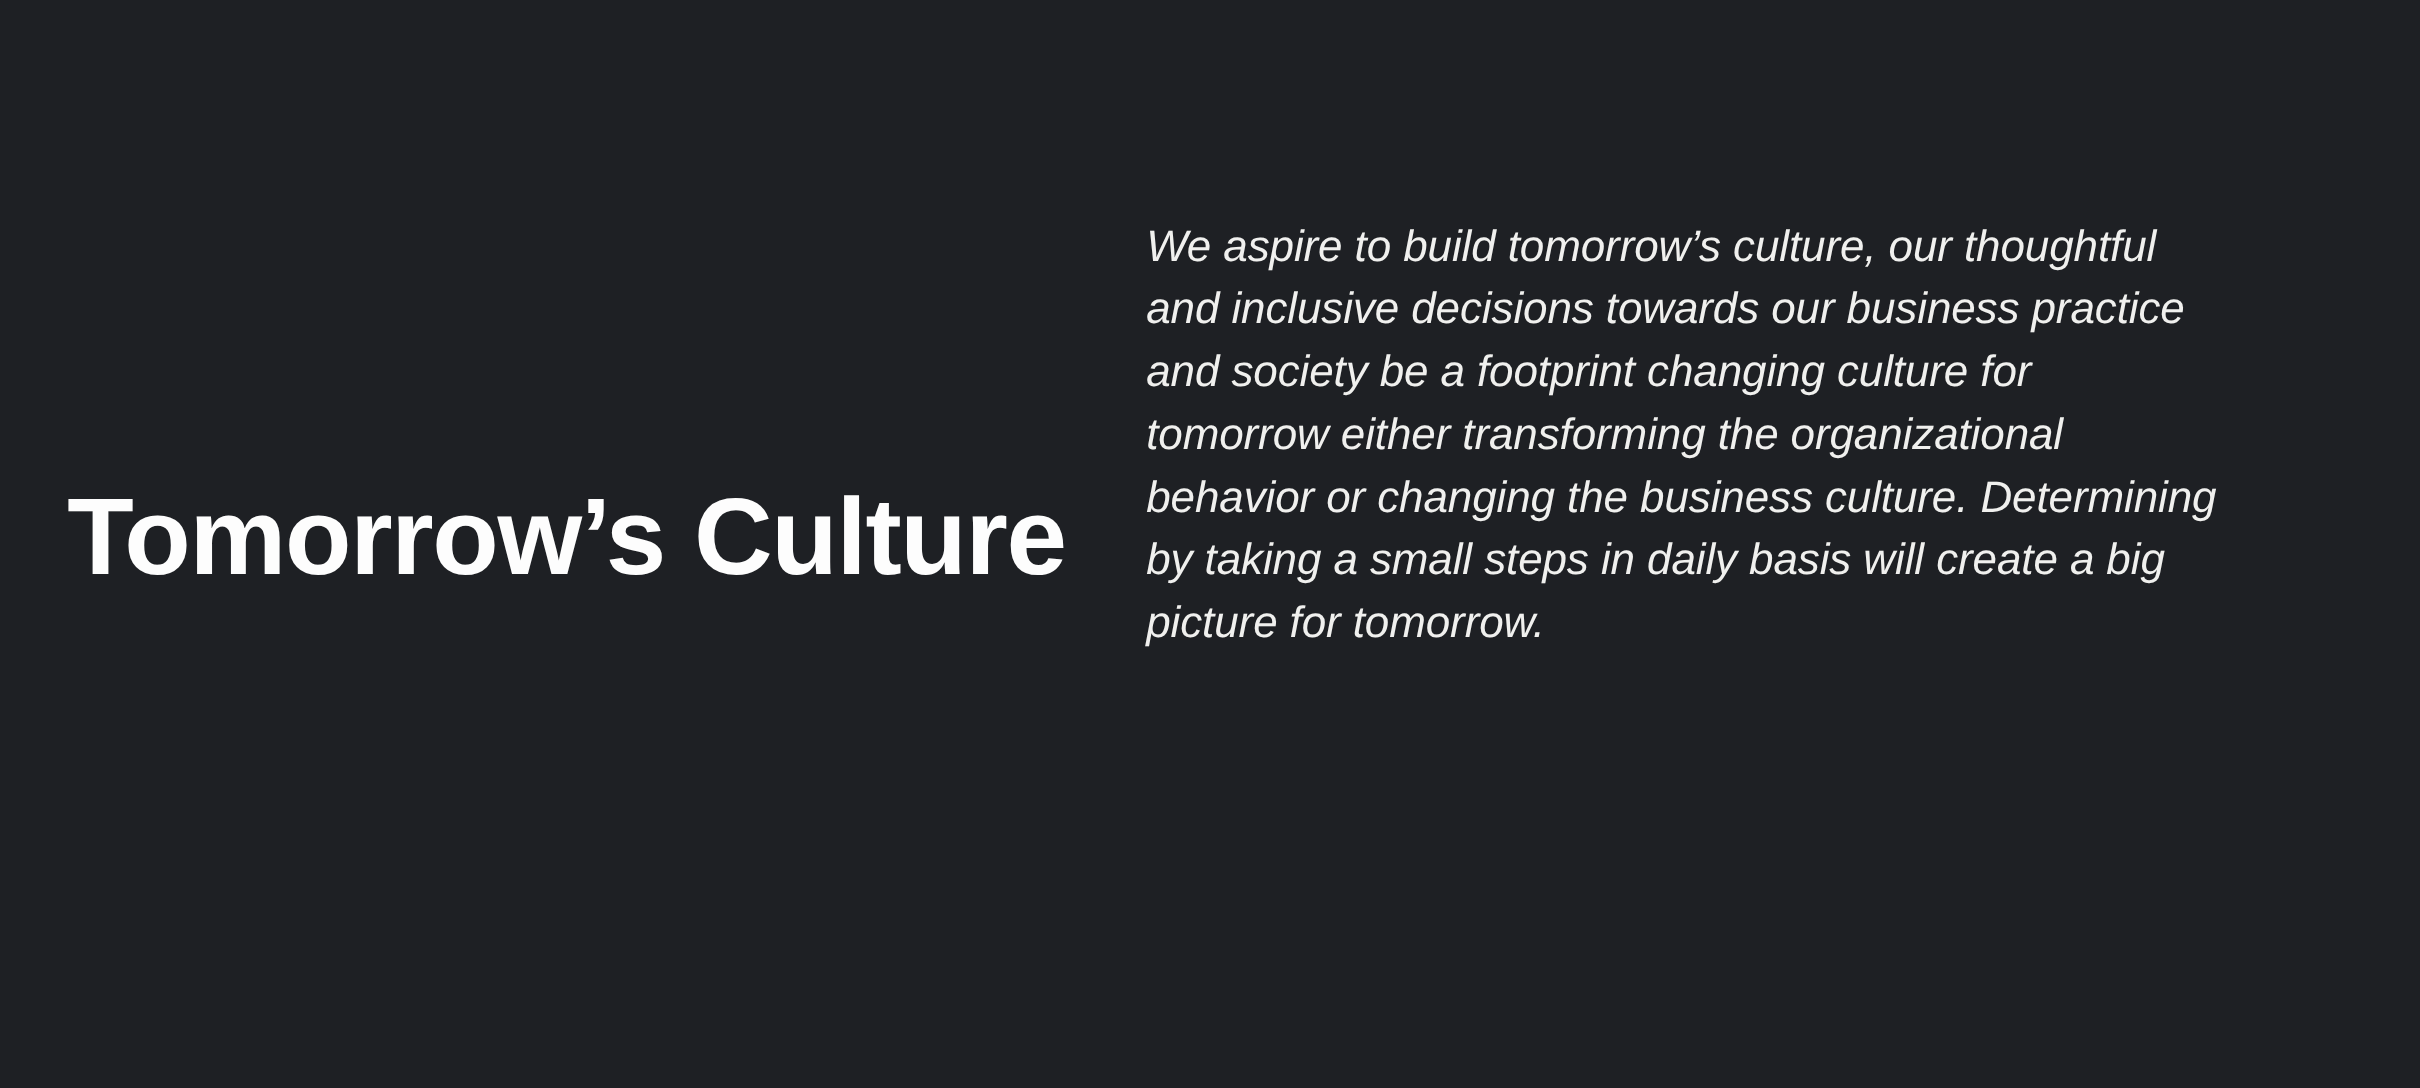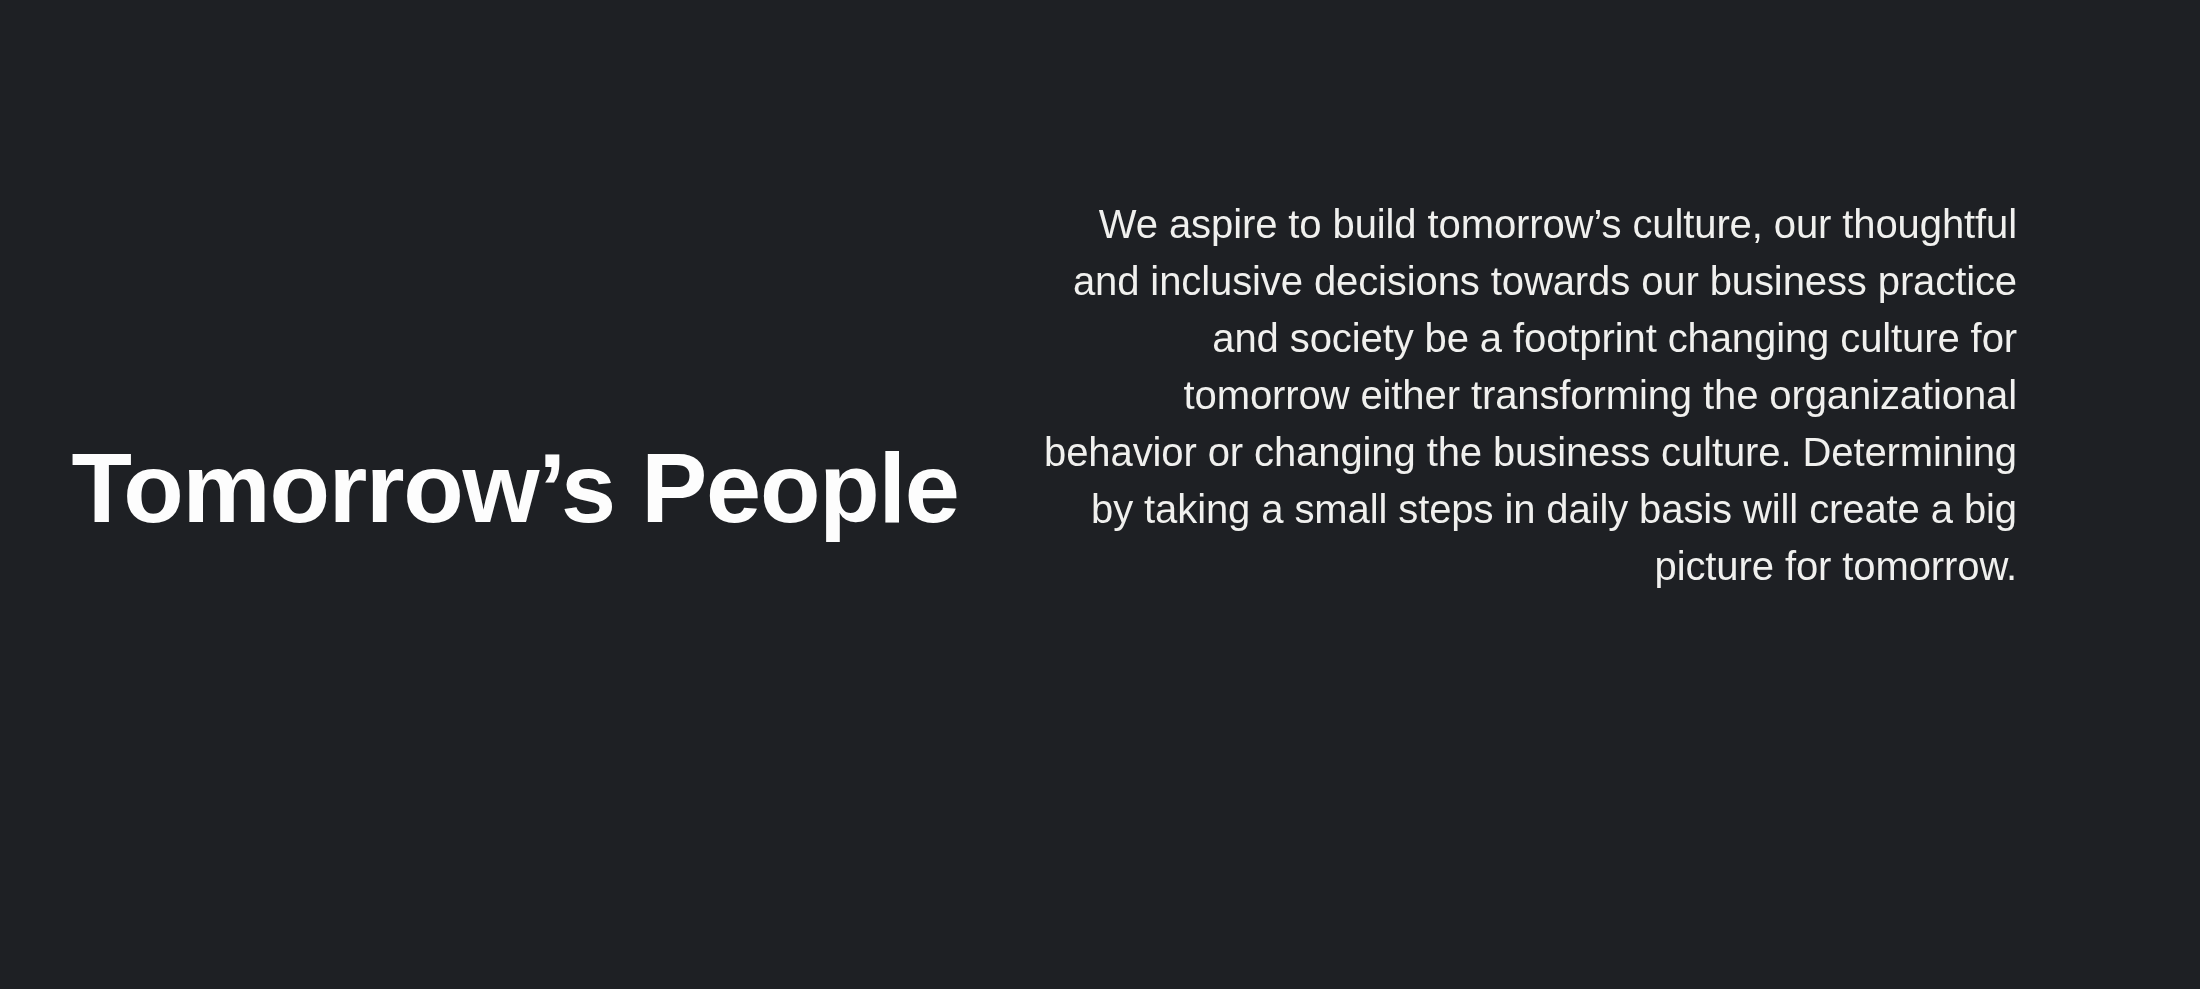--- a/index.html
+++ b/index.html
@@ -62,21 +62,22 @@
   }
 
   .body-copy {
     color: #f0f0ee;
     font-family: "Liberation Sans", sans-serif;
     font-weight: 400;
     font-size: 40px;
     line-height: 57px;
     letter-spacing: -0.1px;
     margin: 0;
-    text-align: right;
+    text-align: left;
+    font-style: italic;
   }
 
   .quote-line {
     margin: 54px 0 0 0;
     color: #f0f0ee;
     font-family: "Liberation Sans", sans-serif;
     font-weight: 400;
     font-size: 40px;
     line-height: 57px;
     letter-spacing: -0.1px;
@@ -89,21 +90,21 @@
     vertical-align: 10px;
     line-height: 1;
   }
 </style>
 </head>
 <body>
 
 <div class="slide">
 
   <div class="headline-col">
-    <h1 class="headline">Tomorrow’s People</h1>
+    <h1 class="headline">Tomorrow’s Culture</h1>
   </div>
 
   <div class="copy-col">
 
     <p class="body-copy">We aspire to build tomorrow’s culture, our thoughtful and inclusive decisions towards our business practice and society be a footprint changing culture for tomorrow either transforming the organizational behavior or changing the business culture. Determining by taking a small steps in daily basis will create a big picture for tomorrow.</p>
 
 
   </div>
 
 </div>

